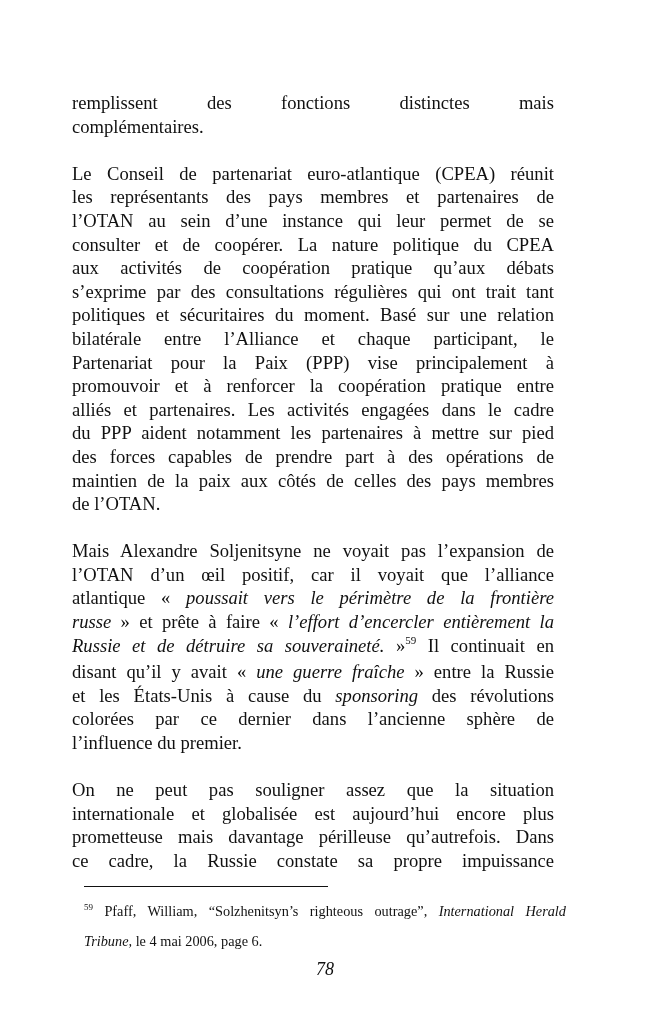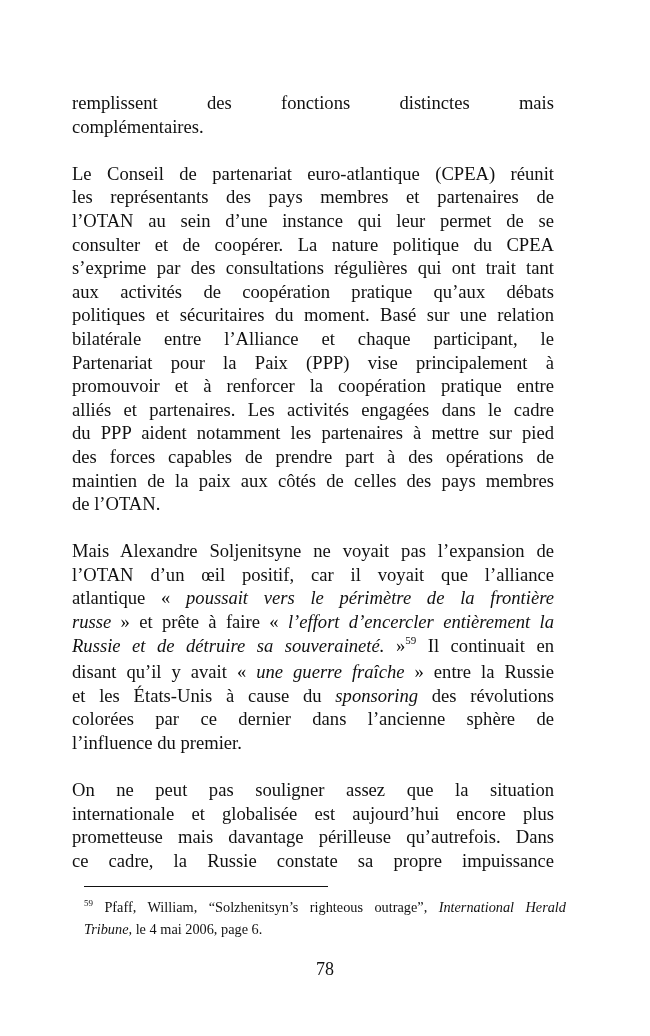--- a/index.html
+++ b/index.html
@@ -54,58 +54,59 @@
       width: 244px;
       height: 0;
       border-top: 1.2px solid #111;
     }
     .footnote {
       position: absolute;
       left: 84px;
       top: 897px;
       width: 482px;
       font-size: 14.3px;
-      line-height: 20px;
+      line-height: 28px;
     }
     .footnote .line {
       display: block;
       text-align: justify;
       text-align-last: justify;
     }
     .footnote .line.last { text-align-last: left; }
     .footnote sup {
       font-size: 9px;
       top: -6px;
     }
     .page-number {
       position: absolute;
       left: 0;
       width: 650px;
       top: 959px;
       text-align: center;
       font-size: 18px;
+      font-style: italic;
     }
   </style>
 </head>
 <body>
 
 <div class="page">
 
   <p class="para">
     <span class="line">remplissent des fonctions distinctes mais</span>
     <span class="line last">complémentaires.</span>
   </p>
 
   <p class="para">
     <span class="line">Le Conseil de partenariat euro-atlantique (CPEA) réunit</span>
     <span class="line">les représentants des pays membres et partenaires de</span>
     <span class="line">l’OTAN au sein d’une instance qui leur permet de se</span>
     <span class="line">consulter et de coopérer. La nature politique du CPEA</span>
+    <span class="line">aux activités de coopération pratique qu’aux débats</span>
     <span class="line">s’exprime par des consultations régulières qui ont trait tant</span>
-    <span class="line">aux activités de coopération pratique qu’aux débats</span>
     <span class="line">politiques et sécuritaires du moment. Basé sur une relation</span>
     <span class="line">bilatérale entre l’Alliance et chaque participant, le</span>
     <span class="line">Partenariat pour la Paix (PPP) vise principalement à</span>
     <span class="line">promouvoir et à renforcer la coopération pratique entre</span>
     <span class="line">alliés et partenaires. Les activités engagées dans le cadre</span>
     <span class="line">du PPP aident notamment les partenaires à mettre sur pied</span>
     <span class="line">des forces capables de prendre part à des opérations de</span>
     <span class="line">maintien de la paix aux côtés de celles des pays membres</span>
     <span class="line last">de l’OTAN.</span>
   </p>

